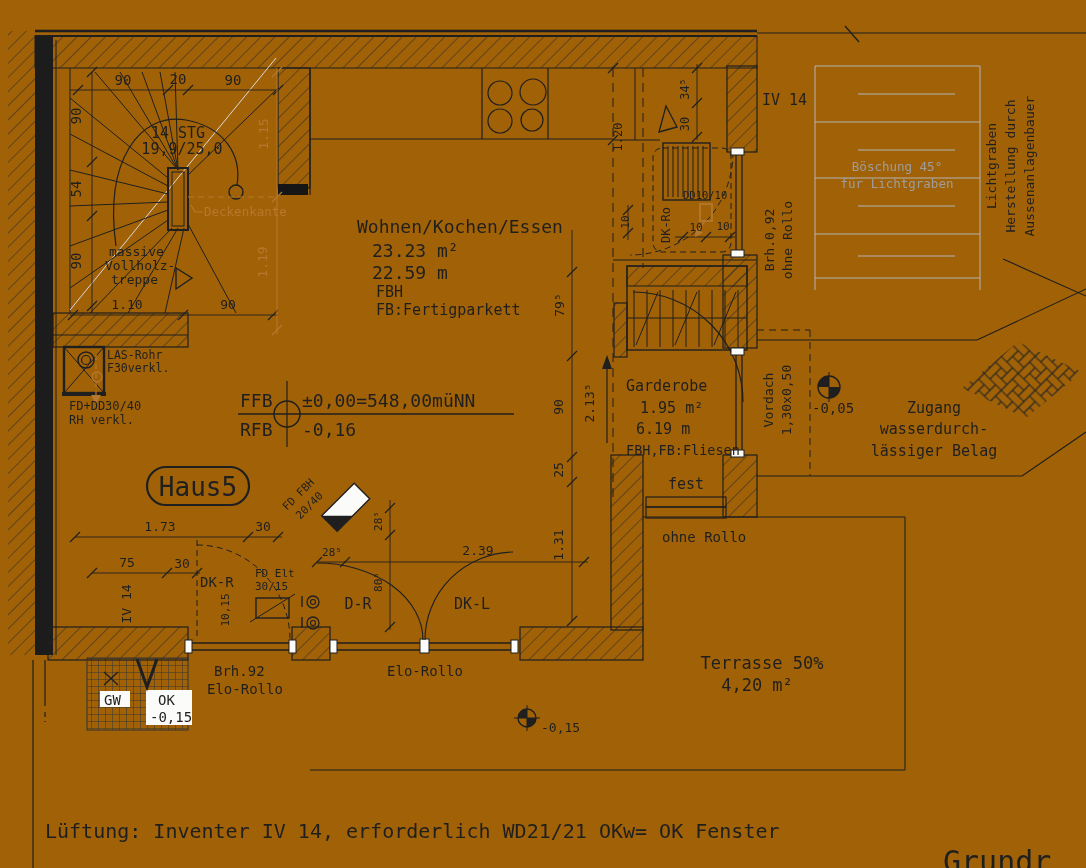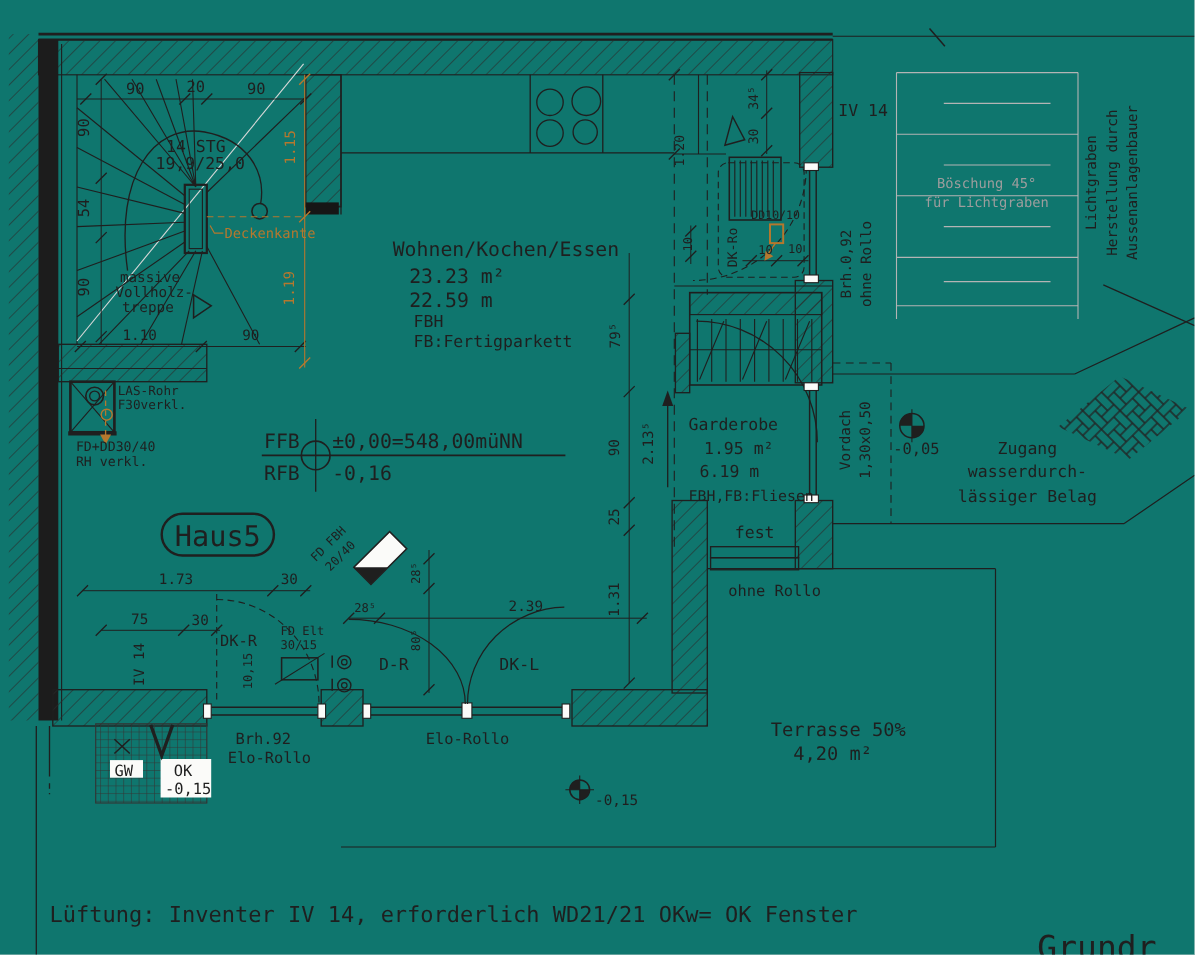--- a/index.html
+++ b/index.html
@@ -1,16 +1,16 @@
 <!DOCTYPE html>
 <html><head>
 <meta charset="utf-8">
 <style>
   html,body{margin:0;padding:0;background:#e9e9e7;}
-  #page{position:relative;width:1086px;height:868px;background:#0f766e;overflow:hidden;
+  #page{position:relative;width:1086px;height:868px;background:#a16207;overflow:hidden;
         font-family:"DejaVu Sans Mono","Liberation Mono",monospace;}
   svg{position:absolute;left:0;top:0;}
   svg text{font-family:"DejaVu Sans Mono","Liberation Mono",monospace;}
 </style>
 </head>
 <body>
 
 <div id="page">
 <svg id="plan-svg" width="1086" height="868" viewBox="0 0 1086 868">
   <defs>

